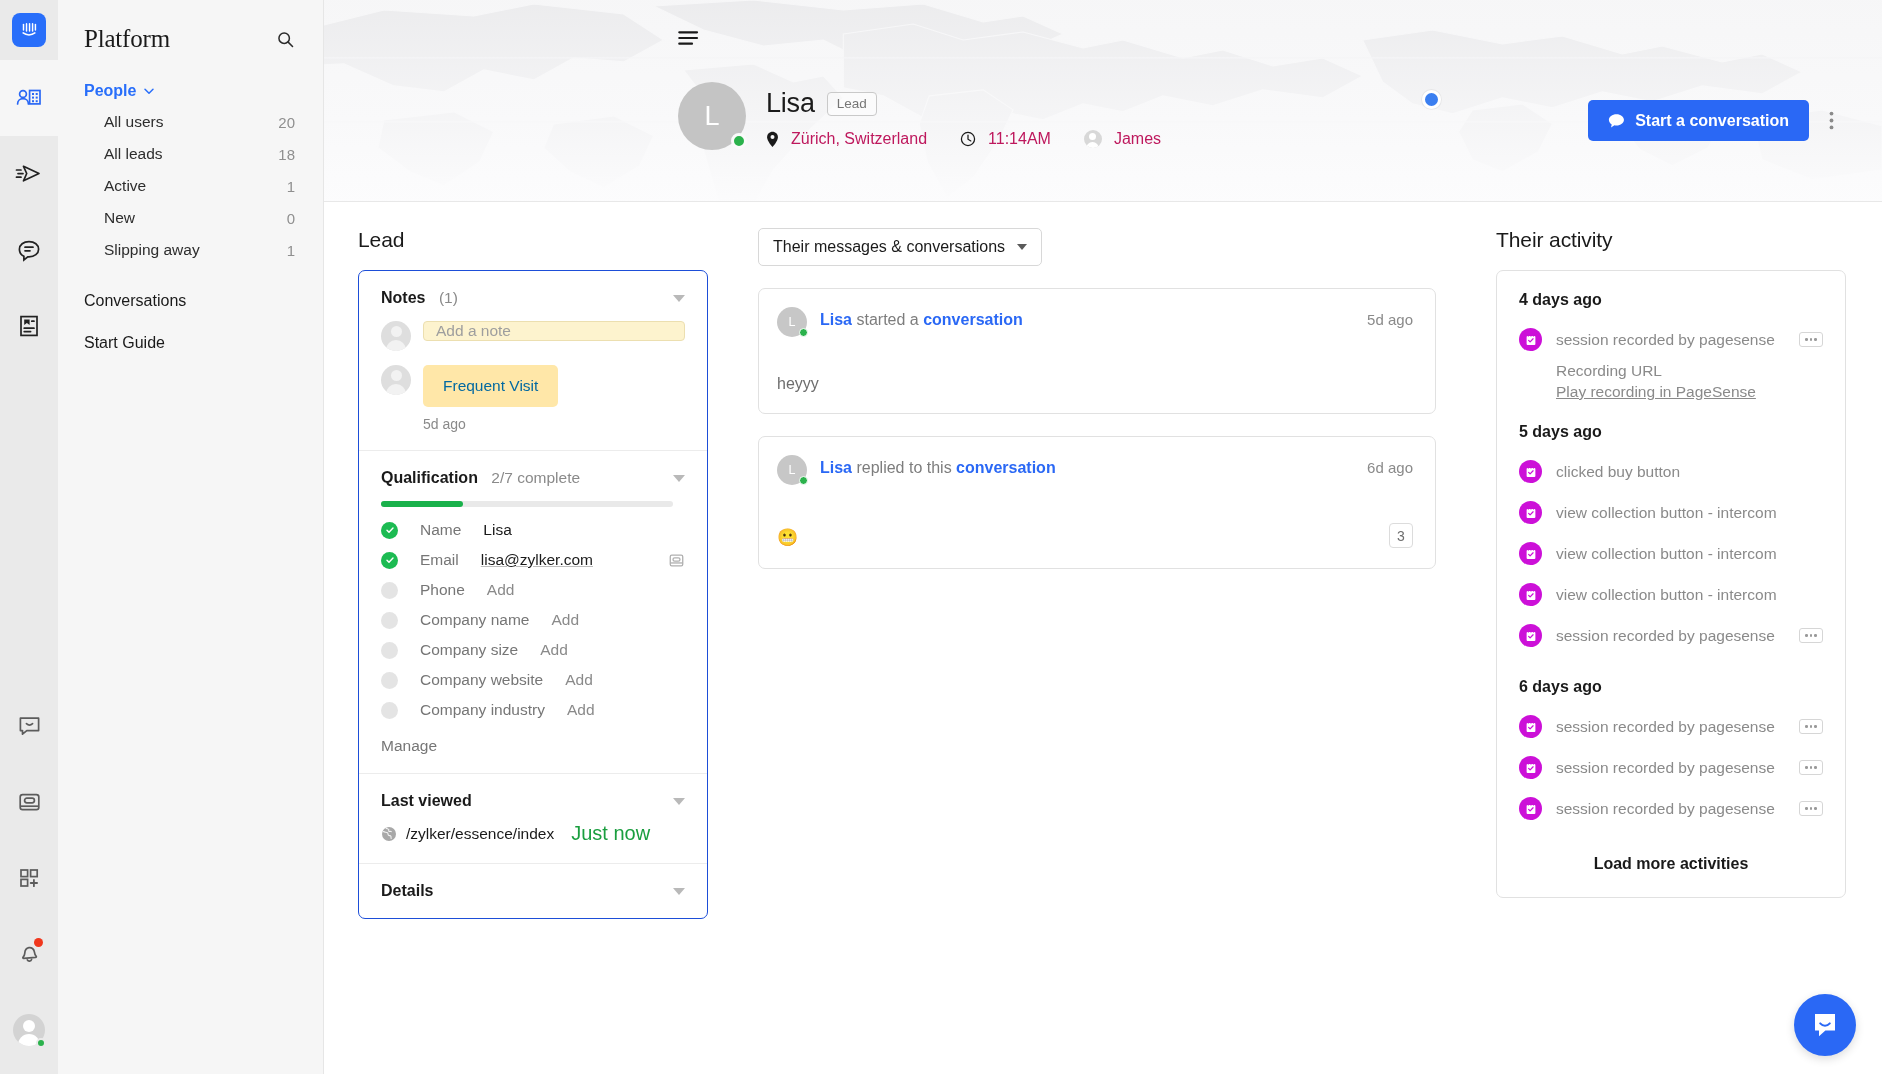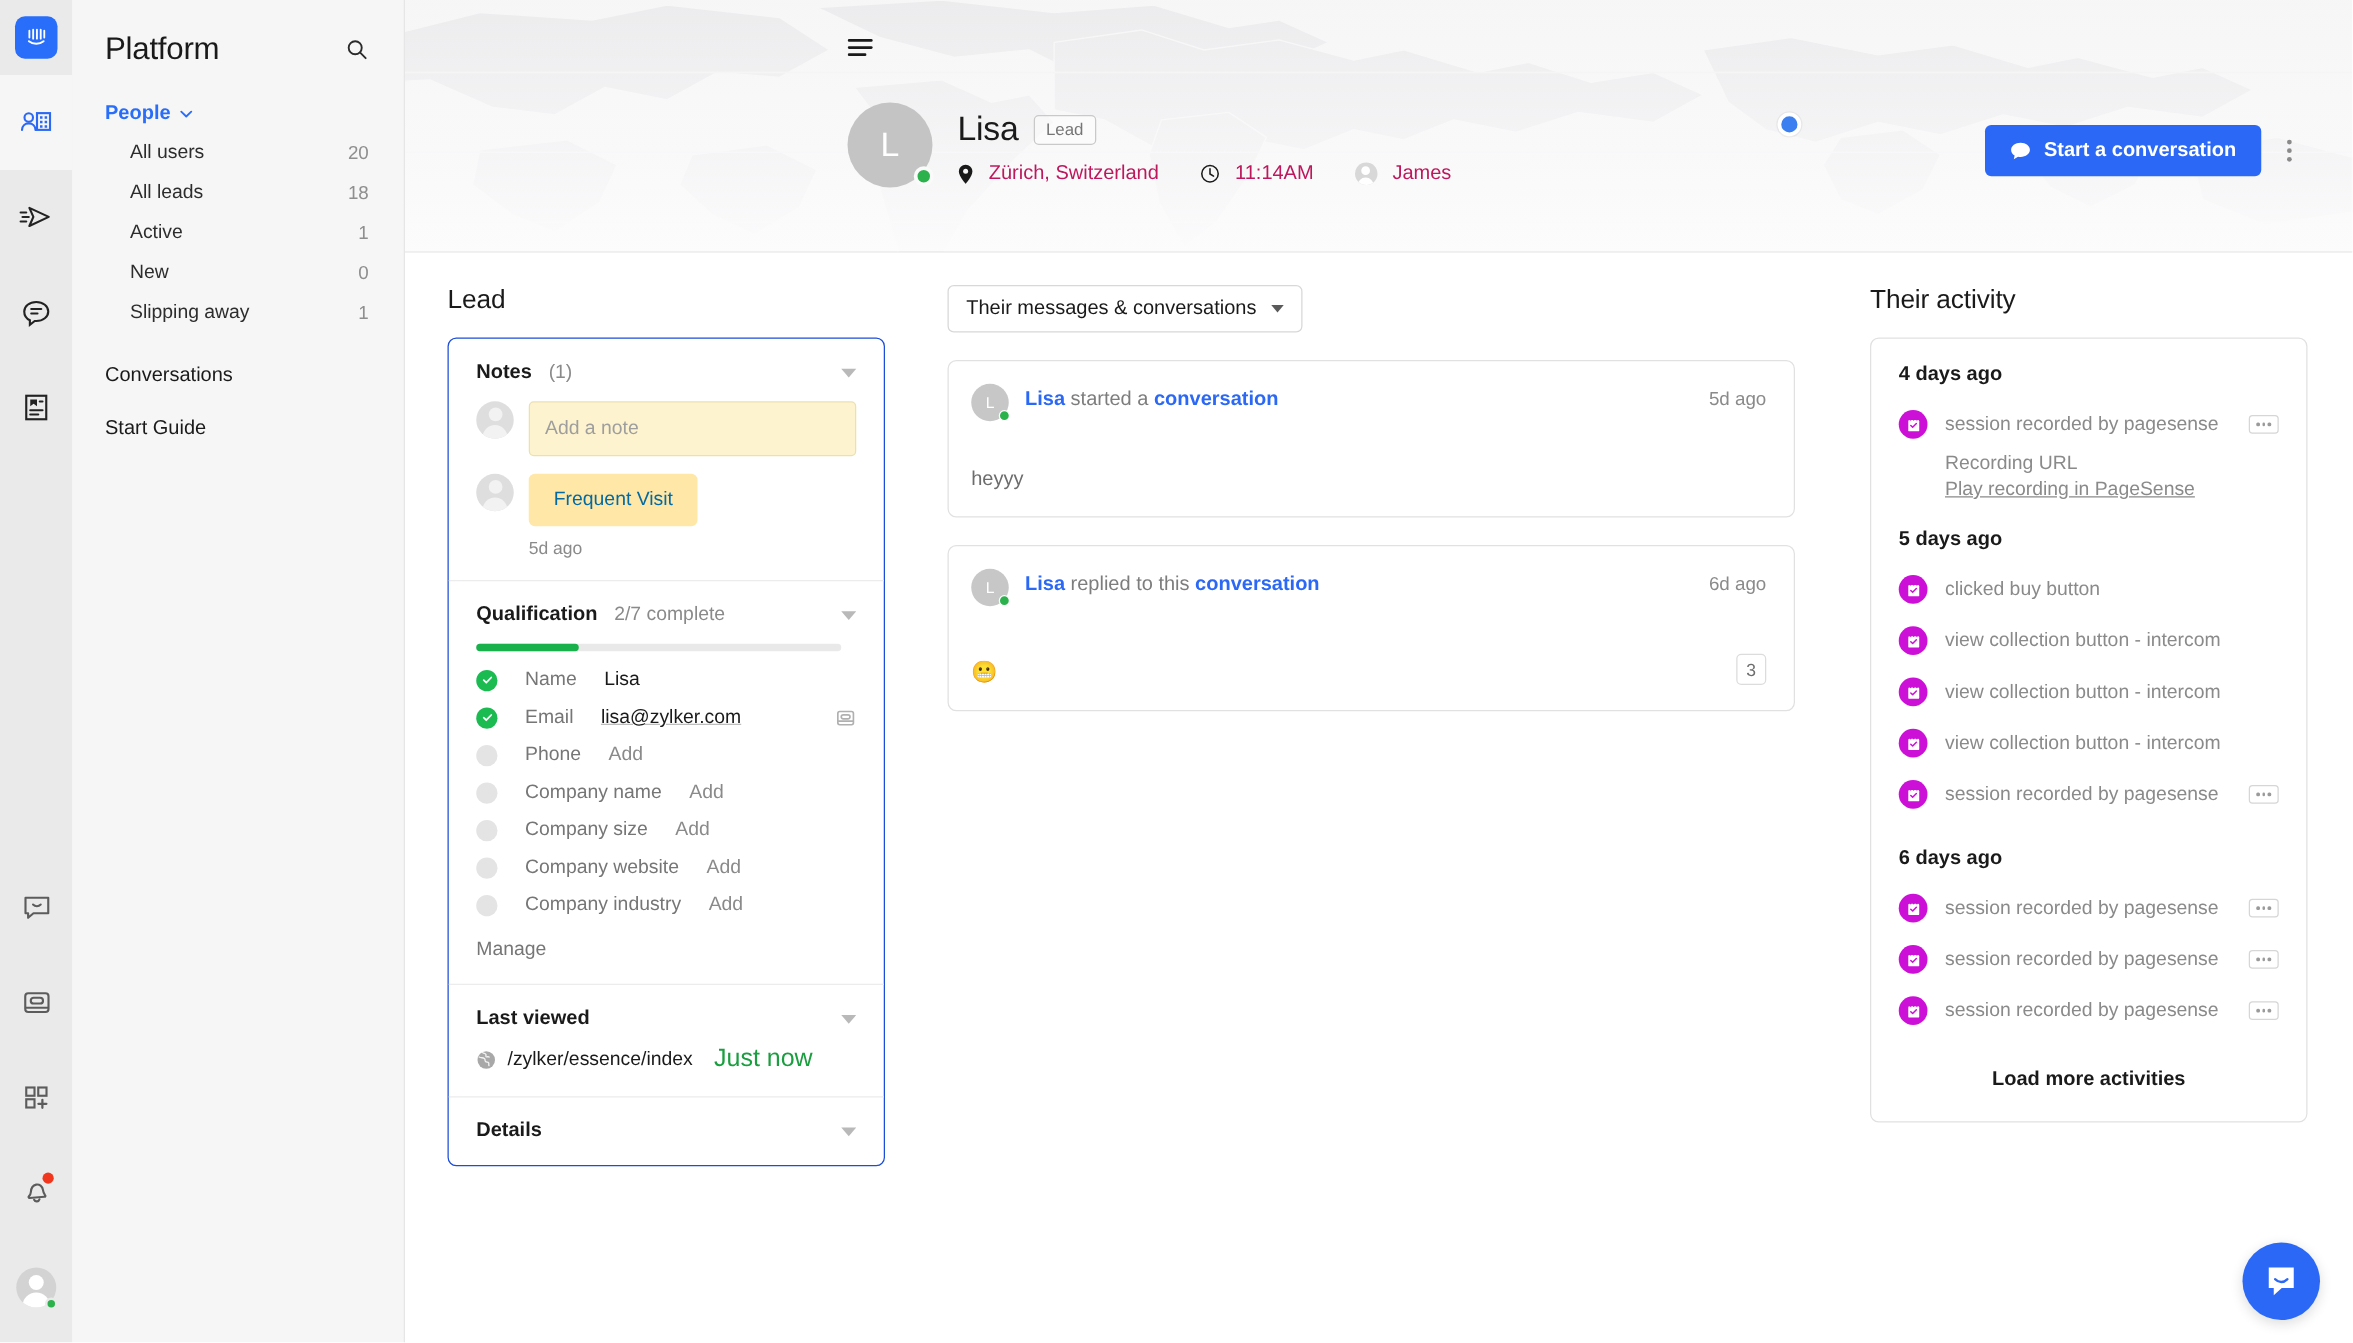--- a/index.html
+++ b/index.html
@@ -48,21 +48,21 @@
   .rail-avatar .body { position:absolute; width:22px; height:14px; border-radius:11px 11px 0 0; background:#fff; left:5px; top:20px; }
 
   
   .navpanel {
     width: 266px; flex: 0 0 266px; background: #f6f6f6;
     border-right: 1px solid #e6e6e6; padding: 0 0 0 0;
     position: relative;
   }
   .nav-head {
     display: flex; align-items: center; justify-content: space-between;
-    padding: 20px 28px 0 26px; height: 58px;
+    padding: 20px 28px 0 26px; height: 58px; font-family: Liberation Serif, serif;
   }
   .nav-title { font-size: 25px; font-weight: 400; letter-spacing: -0.2px; color:#1a1a1a; }
   .search-ic { cursor: pointer; display:flex; }
   .nav-group { margin-top: 18px; }
   .nav-group-head {
     display: flex; align-items: center; gap: 7px;
     padding: 6px 26px 6px 26px; color: #286efa;
     font-size: 16px; font-weight: 700; cursor: pointer;
   }
   .nav-item {
@@ -146,21 +146,21 @@
   .sect-title { font-size: 16px; font-weight: 700; color: #1a1a1a; }
   .sect-sub { font-size: 15.5px; color: #8a8a8a; font-weight: 400; margin-left: 9px; }
   .caret { width: 0; height: 0; border-left: 6px solid transparent; border-right: 6px solid transparent; border-top: 7px solid #b9b9b9; cursor: pointer; }
 
   .note-row { display: flex; align-items: flex-start; gap: 12px; margin-top: 14px; }
   .note-av { width: 30px; height: 30px; border-radius: 50%; background: #dedede; position: relative; overflow:hidden; flex:0 0 30px; }
   .note-av .h { position:absolute;width:11px;height:11px;border-radius:50%;background:#f2f2f2;left:9.5px;top:5px; }
   .note-av .b { position:absolute;width:20px;height:12px;border-radius:10px 10px 0 0;background:#f2f2f2;left:5px;top:19px; }
   .note-input {
     flex: 1; background: #fdf3ce; border: 1px solid #ecdfb0; border-radius: 4px;
-    height: 44px; padding: 0 12px; font-size: 15.5px; color: #9a9a9a;
+    height: 20px; padding: 0 12px; font-size: 15.5px; color: #9a9a9a;
     font-family: "Liberation Sans", sans-serif; outline: none;
   }
   .note-input::placeholder { color: #9e9e9e; }
   .note-bubble {
     background: #ffe7a8; border-radius: 5px; padding: 12px 20px;
     font-size: 15.5px; color: #0369a1; font-weight: 400; display:inline-block;
   }
   .note-time { font-size: 14px; color: #8a8a8a; margin: 9px 0 0 42px; }
 
   .progress-track { height: 6px; background: #e9e9e9; border-radius: 3px; margin: 14px 0 8px; width: 292px; }

